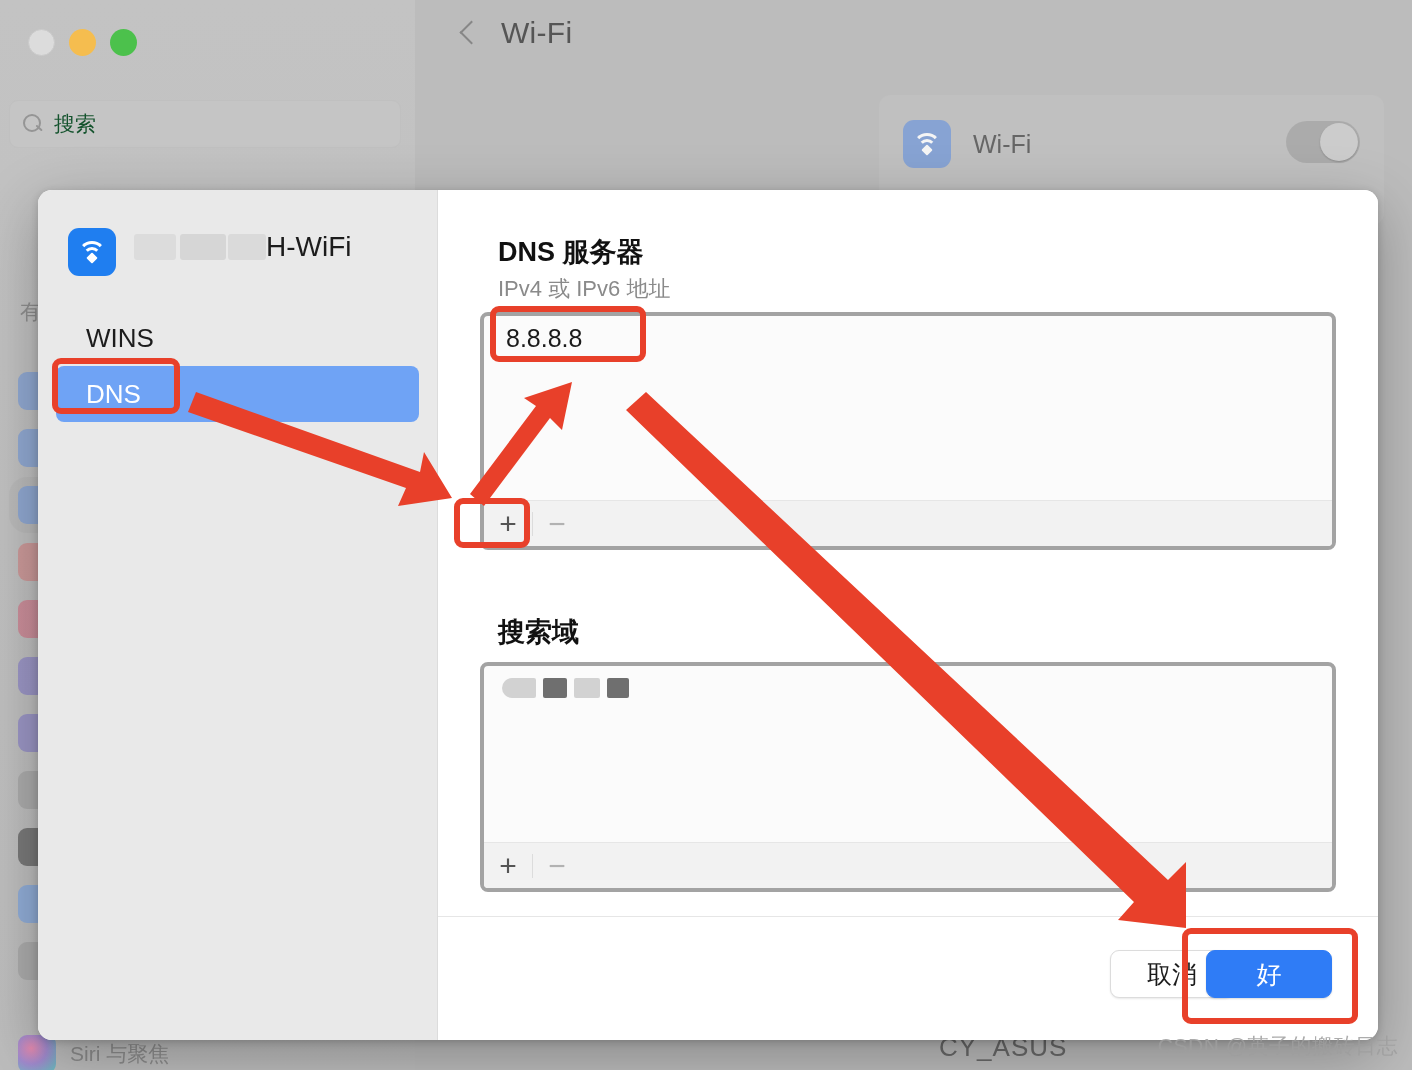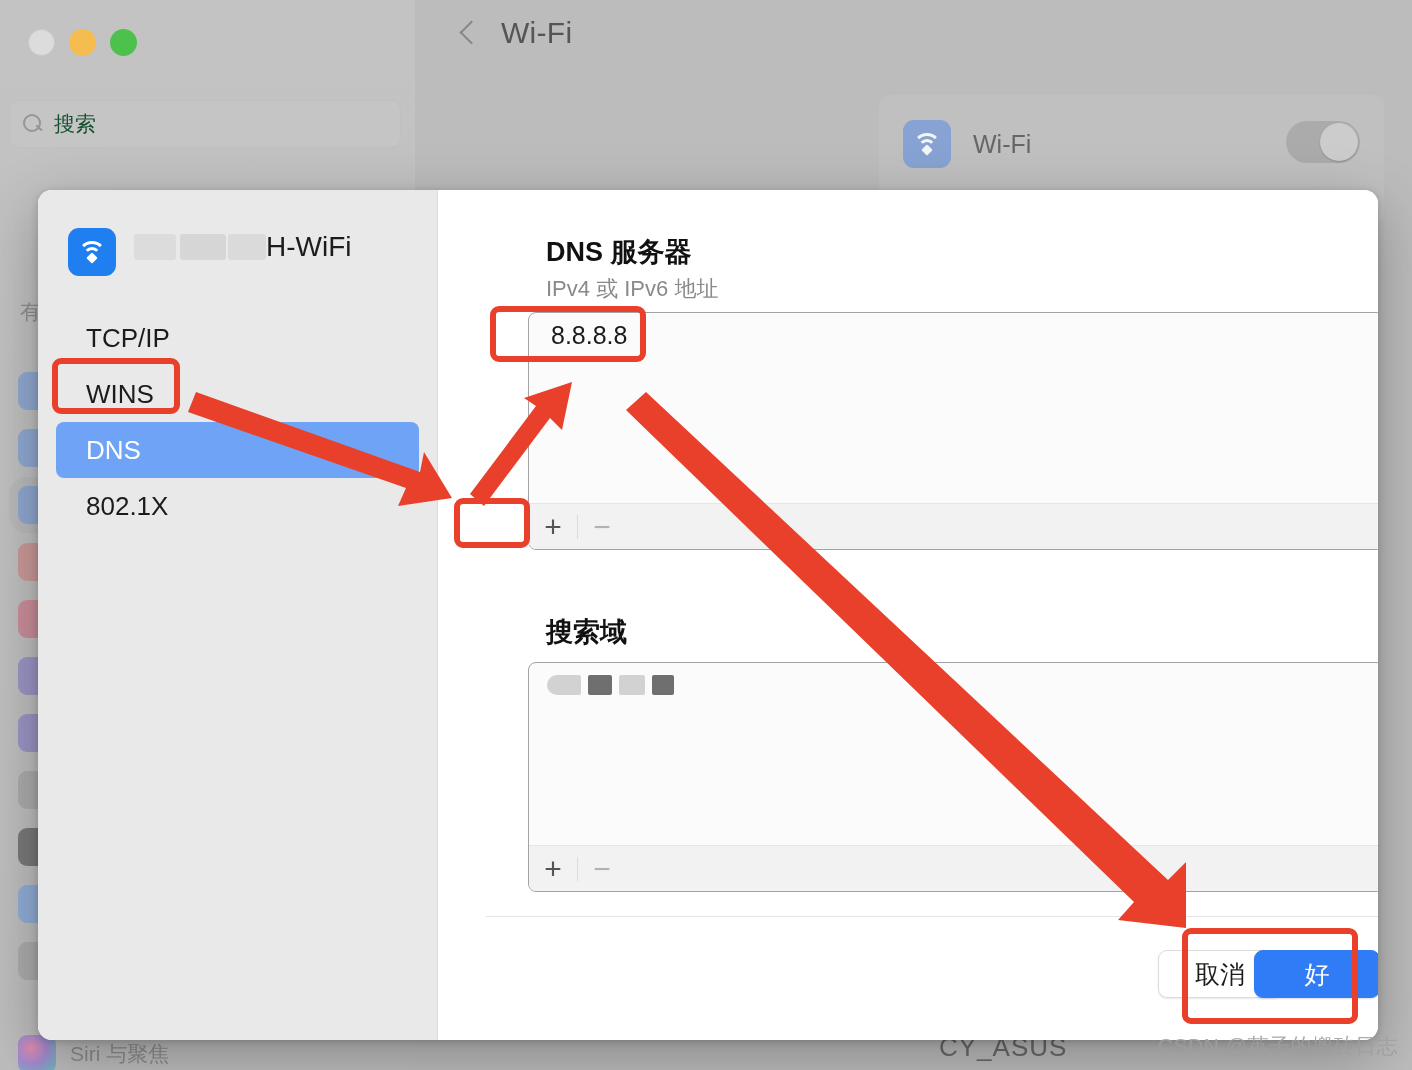--- a/index.html
+++ b/index.html
@@ -104,21 +104,21 @@
     position: absolute; left: 464px; bottom: 0; right: 0; height: 46px;
     display: flex; align-items: center; padding-left: 60px;
   }
   .bg-net-name { font-size: 26px; color: #6a6a6a; letter-spacing: 1px; }
 
   
   .sheet {
     position: absolute; left: 38px; top: 190px; width: 1340px; height: 850px;
     background: #fff; border-radius: 14px;
     box-shadow: 0 18px 60px rgba(0,0,0,.28), 0 2px 8px rgba(0,0,0,.18);
-    overflow: hidden; display: flex; gap: 48px;
+    overflow: hidden; display: flex;
   }
   .sheet-side {
     width: 400px; background: #e9e9e9; border-right: 1px solid #dcdcdc;
     position: relative; flex: none;
   }
   .net-head { position: absolute; left: 30px; top: 38px; display: flex; gap: 18px; }
   .net-text { padding-top: 2px; }
   .net-name-line { display: flex; align-items: center; height: 34px; }
   .redact {
     display: inline-block; height: 26px; border-radius: 3px; vertical-align: middle;
@@ -137,21 +137,21 @@
     padding-left: 30px; font-size: 26px; color: #1c1c1c;
     margin: 0 18px 0 18px; border-radius: 8px;
   }
   .side-item.active { background: #6fa3f5; color: #fff; }
 
   .sheet-main { flex: 1; position: relative; background: #fff; }
   .sec-title { position: absolute; font-size: 27px; font-weight: bold; color: #111; }
   .sec-sub { position: absolute; font-size: 22px; color: #8a8a8a; }
 
   .list-panel {
-    position: absolute; border: 1px solid #a3a3a3; border-radius: 8px;
+    position: absolute; border: 4px solid #a3a3a3; border-radius: 8px;
     background: #fbfbfb; overflow: hidden;
   }
   .list-rows { position: absolute; left: 0; right: 0; top: 0; bottom: 46px; }
   .list-row { height: 44px; display: flex; align-items: center; padding-left: 22px; font-size: 25px; color: #1b1b1b; }
   .list-foot {
     position: absolute; left: 0; right: 0; bottom: 0; height: 46px;
     border-top: 1px solid #e6e6e6; background: #f2f2f2;
     display: flex; align-items: center;
   }
   .foot-btn {
@@ -275,24 +275,22 @@
           <span class="net-name-line">
             <span class="redact r-a"></span>
             <span class="redact r-b"></span>
             <span class="redact r-c"></span>
             <span class="net-name-txt">H-WiFi</span>
           </span>
         </span>
       </div>
 
       <div class="side-list">
-        <div class="side-item">TCP/IP</div>
         <div class="side-item">WINS</div>
         <div class="side-item active">DNS</div>
-        <div class="side-item">802.1X</div>
       </div>
     </div>
 
     <div class="sheet-main">
 
       <div class="sec-title" style="left:60px; top:44px;">DNS 服务器</div>
       <div class="sec-sub" style="left:60px; top:84px;">IPv4 或 IPv6 地址</div>
 
       <div class="list-panel" style="left:42px; top:122px; width:856px; height:238px;">
         <div class="list-rows">

